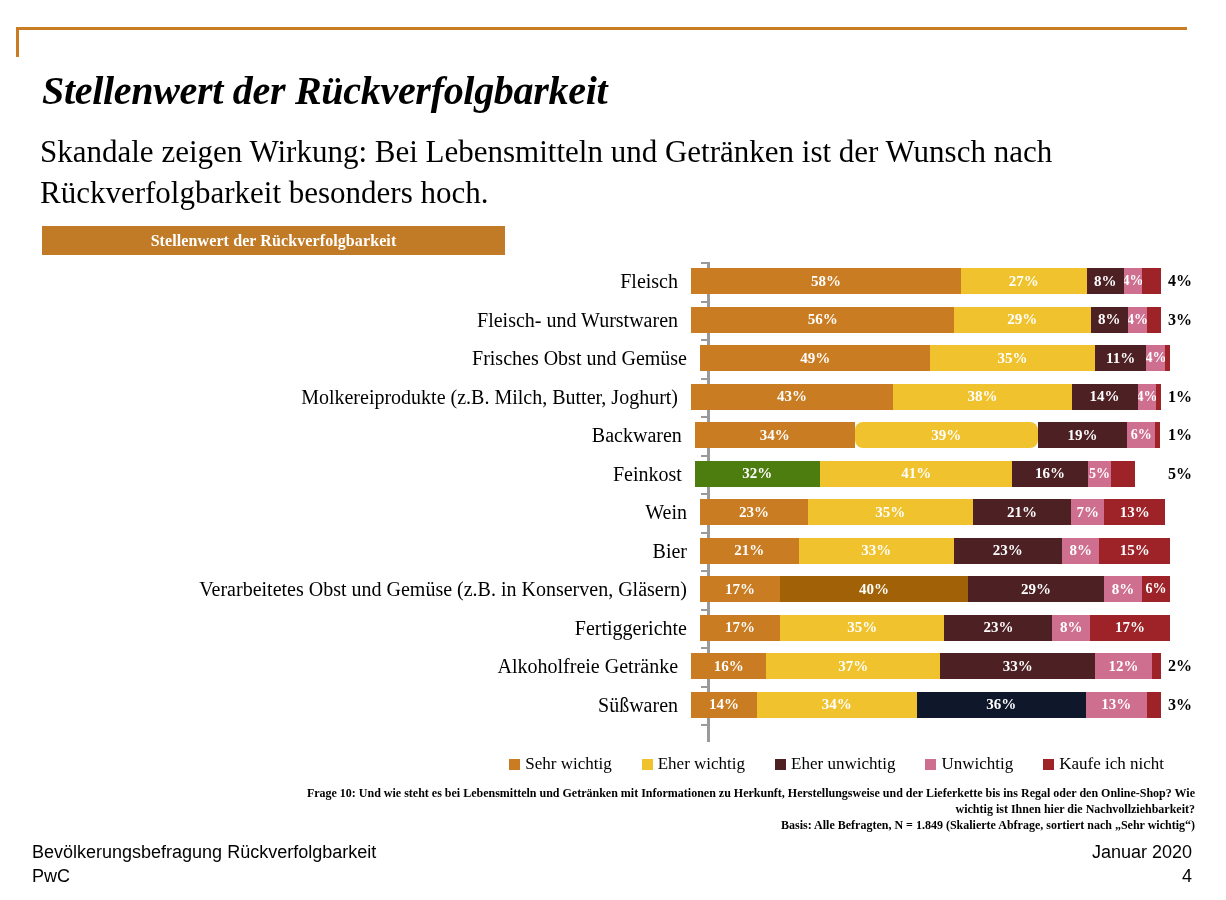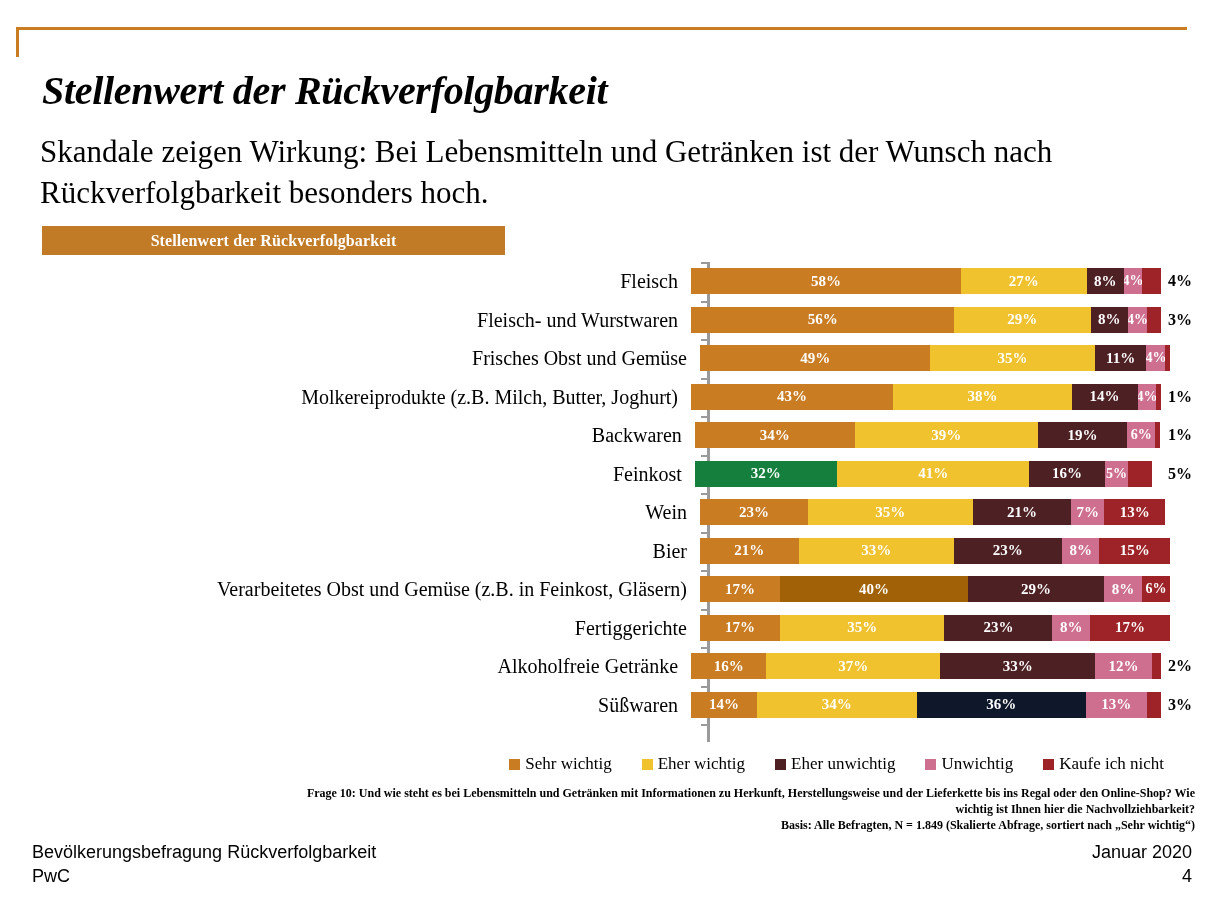--- a/index.html
+++ b/index.html
@@ -163,31 +163,31 @@
           <div class="seg" style="width: 65.8px; background: rgb(77, 32, 35);">14%</div>
           <div class="seg narrow" style="width: 18.8px; background: rgb(206, 111, 144);">4%</div>
           <div class="seg narrow" style="width: 4.7px; background: rgb(158, 35, 40);"></div>
         </div>
         <div class="outside-label">1%</div>
       </div>
       <div class="chart-row">
         <div class="cat-label">Backwaren</div>
         <div class="bar-wrap">
           <div class="seg" style="width: 159.8px; background: rgb(201, 124, 34);">34%</div>
-          <div class="seg" style="width: 183.3px; background: rgb(239, 194, 46);">39%</div>
+          <div class="seg" style="width: 183.3px; background: rgb(239, 194, 46); border-radius: 8px;">39%</div>
           <div class="seg" style="width: 89.3px; background: rgb(77, 32, 35);">19%</div>
           <div class="seg narrow" style="width: 28.2px; background: rgb(206, 111, 144);">6%</div>
           <div class="seg narrow" style="width: 4.7px; background: rgb(158, 35, 40);"></div>
         </div>
         <div class="outside-label">1%</div>
       </div>
       <div class="chart-row">
         <div class="cat-label">Feinkost</div>
         <div class="bar-wrap">
-          <div class="seg" style="width: 142px; background: #15803d;">32%</div>
+          <div class="seg" style="width: 125px; background: #4d7c0f;">32%</div>
           <div class="seg" style="width: 192.7px; background: rgb(239, 194, 46);">41%</div>
           <div class="seg" style="width: 75.2px; background: rgb(77, 32, 35);">16%</div>
           <div class="seg narrow" style="width: 23.5px; background: rgb(206, 111, 144);">5%</div>
           <div class="seg narrow" style="width: 23.5px; background: rgb(158, 35, 40);"></div>
         </div>
         <div class="outside-label">5%</div>
       </div>
       <div class="chart-row">
         <div class="cat-label">Wein</div>
         <div class="bar-wrap">
@@ -202,21 +202,21 @@
         <div class="cat-label">Bier</div>
         <div class="bar-wrap">
           <div class="seg" style="width: 98.7px; background: rgb(201, 124, 34);">21%</div>
           <div class="seg" style="width: 155.1px; background: rgb(239, 194, 46);">33%</div>
           <div class="seg" style="width: 108.1px; background: rgb(77, 32, 35);">23%</div>
           <div class="seg" style="width: 37.6px; background: rgb(206, 111, 144);">8%</div>
           <div class="seg" style="width: 70.5px; background: rgb(158, 35, 40);">15%</div>
         </div>
       </div>
       <div class="chart-row">
-        <div class="cat-label">Verarbeitetes Obst und Gemüse (z.B. in Feinkost, Gläsern)</div>
+        <div class="cat-label">Verarbeitetes Obst und Gemüse (z.B. in Konserven, Gläsern)</div>
         <div class="bar-wrap">
           <div class="seg" style="width: 79.9px; background: rgb(201, 124, 34);">17%</div>
           <div class="seg" style="width: 188px; background: #a16207;">40%</div>
           <div class="seg" style="width: 136.3px; background: rgb(77, 32, 35);">29%</div>
           <div class="seg" style="width: 37.6px; background: rgb(206, 111, 144);">8%</div>
           <div class="seg narrow" style="width: 28.2px; background: rgb(158, 35, 40);">6%</div>
         </div>
       </div>
       <div class="chart-row">
         <div class="cat-label">Fertiggerichte</div>

